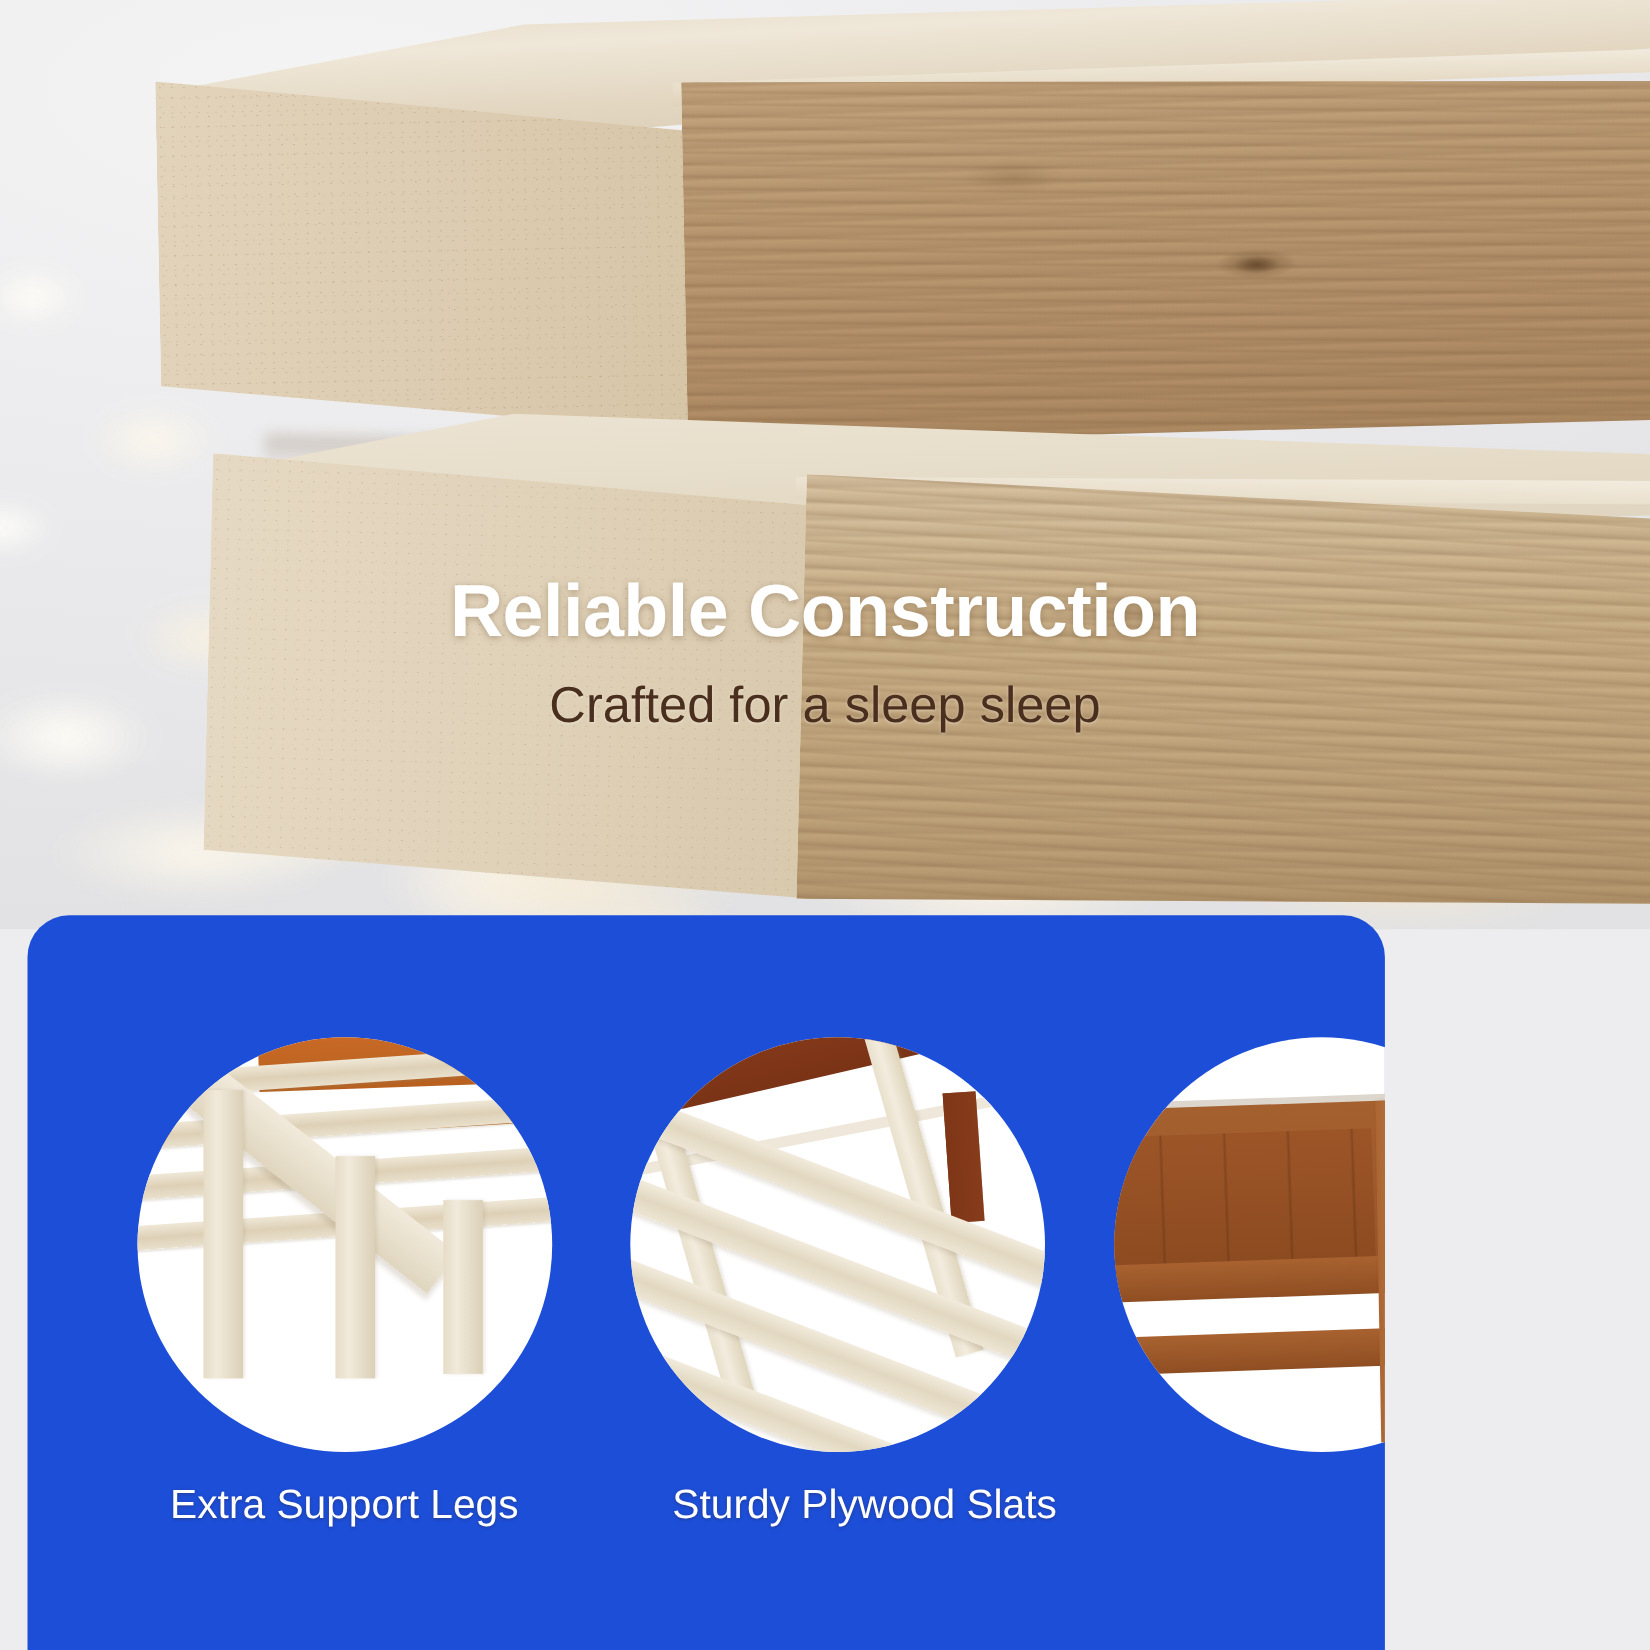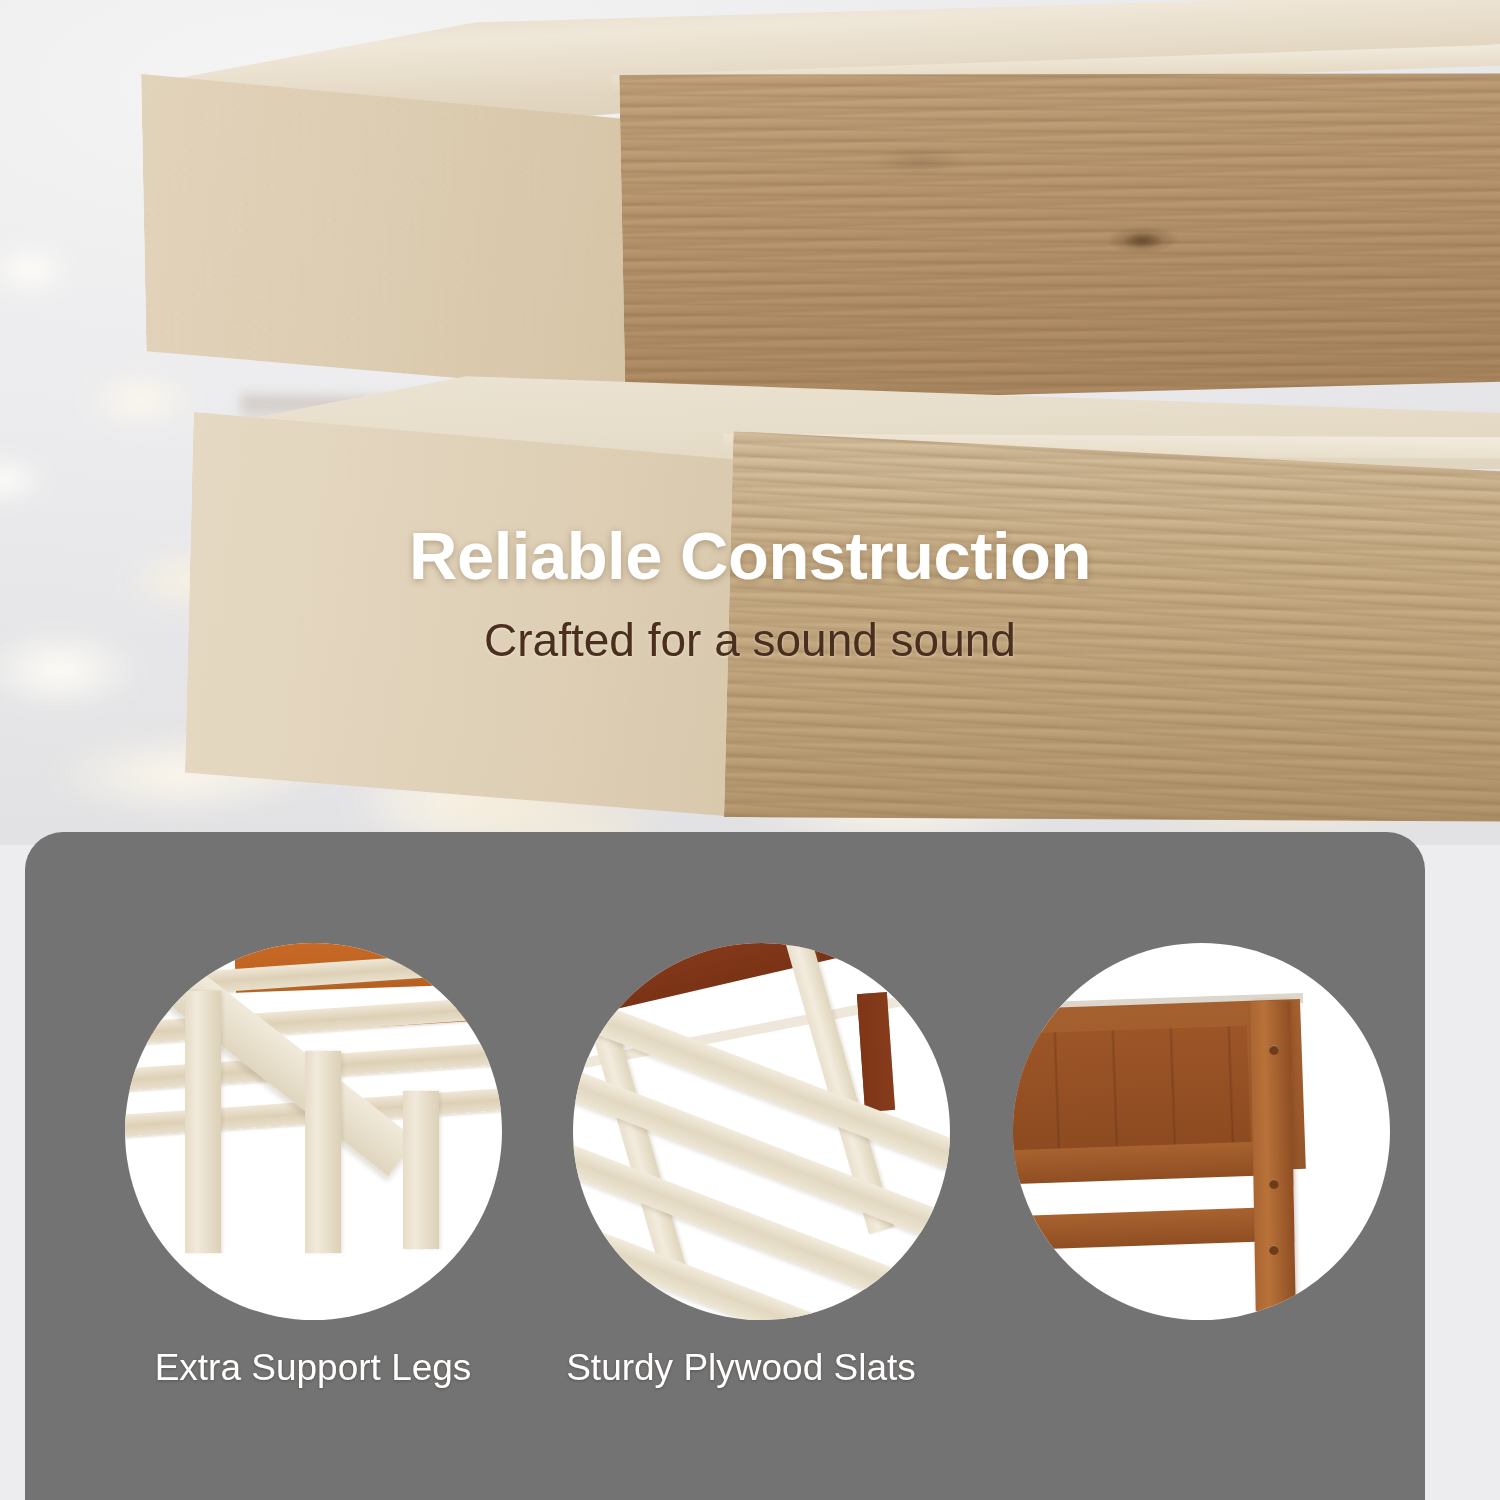--- a/index.html
+++ b/index.html
@@ -165,22 +165,22 @@
     font-weight:normal;
     color:#4A2E1E;
     letter-spacing:0px;
     line-height:1.08;
     text-shadow:0 1px 3px rgba(255,252,245,.45);
   }
 
   
   #panel {
     position:absolute;
-    left:25px; top:832px; width:1400px; height:668px;
-    background:#737373;
+    left:25px; top:832px; width:1234px; height:668px;
+    background:#1d4ed8;
     border-radius:38px 38px 0 0;
     overflow:hidden;
   }
   #circles {
     position:absolute; left:0; top:111px; width:1450px; height:378px;
   }
   .circle {
     position:absolute;
     width:377px; height:377px;
     border-radius:50%;
@@ -319,21 +319,21 @@
     width:420px;
     text-align:center;
     color:#FFFFFF;
     font-size:37px;
     font-weight:normal;
     line-height:48px;
     letter-spacing:0px;
     text-shadow:0 1px 3px rgba(50,25,8,.35);
   }
   .cap1 { left:78px;  }
-  .cap2 { left:506px; }
+  .cap2 { left:551px; }
   .cap3 { left:965px; }
 </style>
 </head>
 <body>
 
 <div id="hero">
   <div class="wall"></div>
   <div class="shavings"></div>
   <div class="shavings-bottom"></div>
 
@@ -349,21 +349,21 @@
   <div class="plank-bot">
     <div class="face-top"></div>
     <div class="face-end"></div>
     <div class="lip"></div>
     <div class="face-side"></div>
   </div>
 </div>
 
 <div id="hero-text">
   <div id="headline">Reliable Construction</div>
-  <div id="subhead">Crafted for a sound sound</div>
+  <div id="subhead">Crafted for a sleep sleep</div>
 </div>
 
 <div id="panel">
 
   <div id="circles">
 
     <div class="circle c1">
       <div class="rail-orange"></div>
       <div class="slat s1"></div>
       <div class="rail-orange2"></div>

